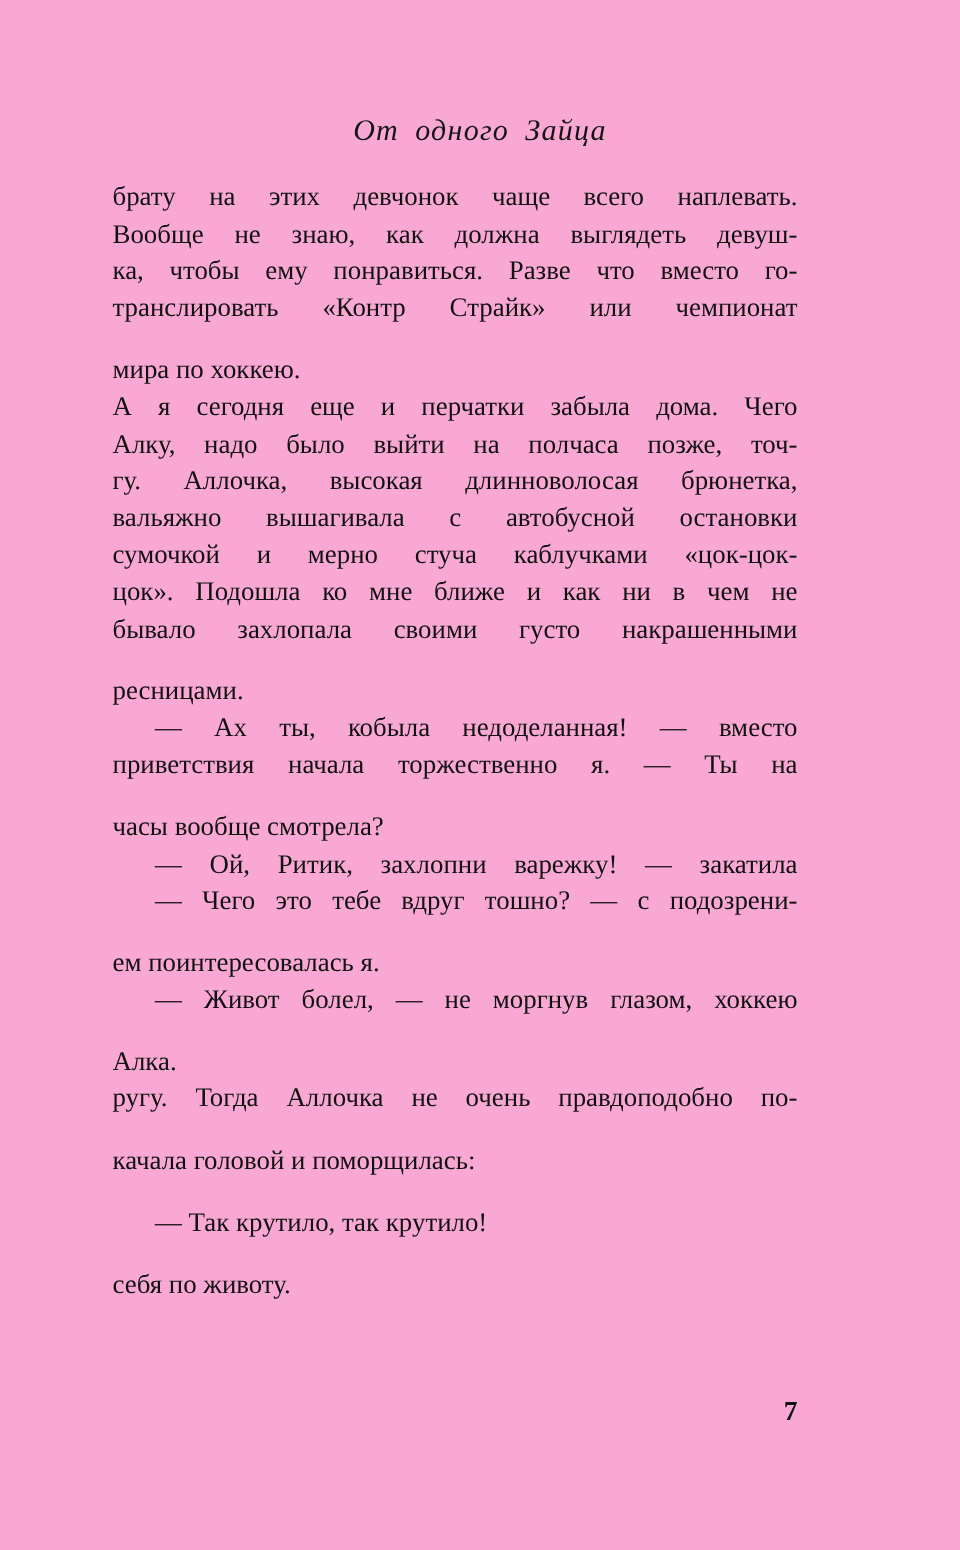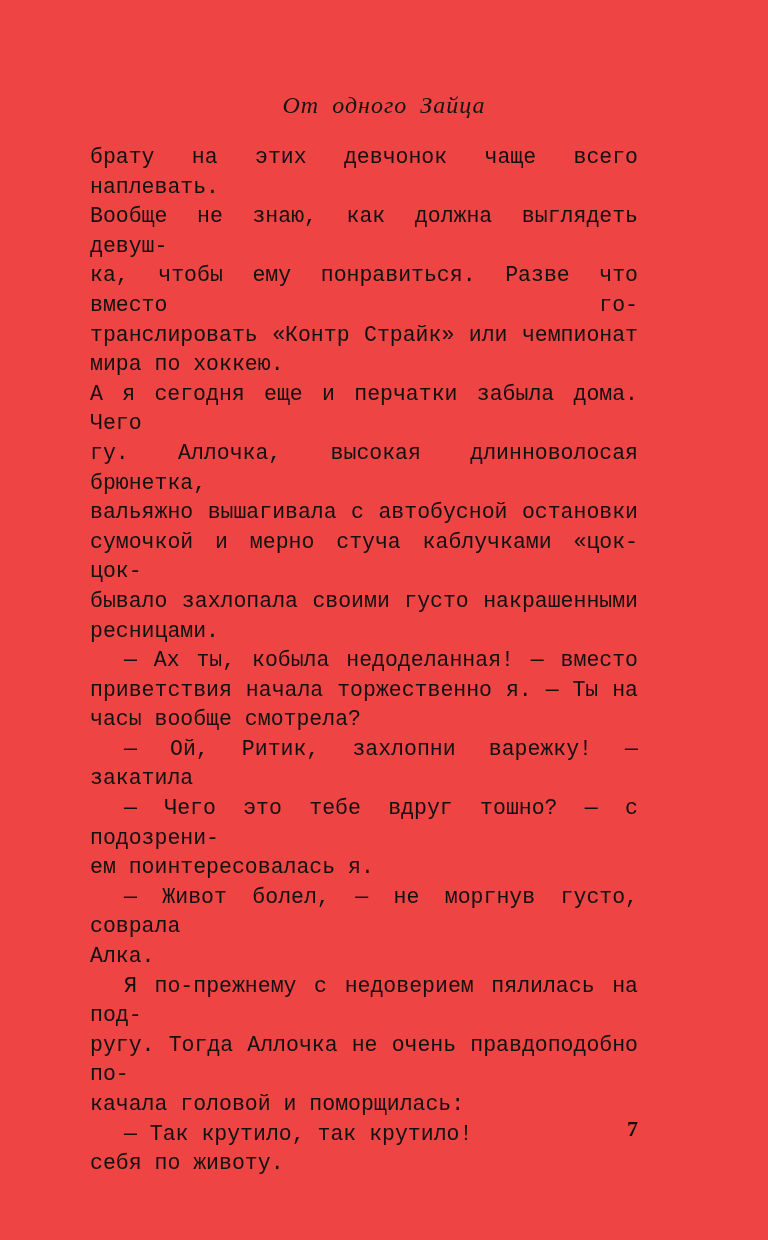--- a/index.html
+++ b/index.html
@@ -4,21 +4,21 @@
 <style>
   html, body {
     margin: 0;
     padding: 0;
     background: #ffffff;
   }
   .page {
     position: relative;
     width: 768px;
     height: 1240px;
-    background: #ef4444;
+    background: #f9a8d4;
     font-family: "Liberation Serif", "DejaVu Serif", serif;
     color: #111111;
     overflow: hidden;
   }
   .running-header {
     position: absolute;
     top: 92px;
     left: 0;
     width: 100%;
     text-align: center;
@@ -32,35 +32,35 @@
     position: absolute;
     top: 143px;
     left: 90px;
     width: 548px;
     font-size: 21.5px;
     line-height: 29.6px;
   }
   .paragraph {
     margin: 0;
     padding: 0;
-    font-family: Liberation Mono, monospace;
   }
   .line {
     width: 100%;
     white-space: nowrap;
   }
   .line.justified {
     white-space: normal;
     text-align: justify;
     text-align-last: justify;
   }
   .line.lastline {
     white-space: normal;
     text-align: left;
     text-align-last: left;
+    margin-top: 20px;
   }
   .line.indented {
     text-indent: 34px;
   }
   .page-number {
     position: absolute;
     top: 1116px;
     left: 90px;
     width: 548px;
     text-align: right;
@@ -78,44 +78,45 @@
   <div class="text-block" id="text-block">
       <div class="paragraph">
         <div class="line justified">брату на этих девчонок чаще всего наплевать.</div>
         <div class="line justified">Вообще не знаю, как должна выглядеть девуш-</div>
         <div class="line justified">ка, чтобы ему понравиться. Разве что вместо го-</div>
         <div class="line justified">транслировать «Контр Страйк» или чемпионат</div>
         <div class="line lastline">мира по хоккею.</div>
       </div>
       <div class="paragraph">
         <div class="line justified">А я сегодня еще и перчатки забыла дома. Чего</div>
+        <div class="line justified">Алку, надо было выйти на полчаса позже, точ-</div>
         <div class="line justified">гу. Аллочка, высокая длинноволосая брюнетка,</div>
         <div class="line justified">вальяжно вышагивала с автобусной остановки</div>
         <div class="line justified">сумочкой и мерно стуча каблучками «цок-цок-</div>
+        <div class="line justified">цок». Подошла ко мне ближе и как ни в чем не</div>
         <div class="line justified">бывало захлопала своими густо накрашенными</div>
         <div class="line lastline">ресницами.</div>
       </div>
       <div class="paragraph">
         <div class="line justified indented">— Ах ты, кобыла недоделанная! — вместо</div>
         <div class="line justified">приветствия начала торжественно я. — Ты на</div>
         <div class="line lastline">часы вообще смотрела?</div>
       </div>
       <div class="paragraph">
         <div class="line justified indented">— Ой, Ритик, захлопни варежку! — закатила</div>
       </div>
       <div class="paragraph">
         <div class="line justified indented">— Чего это тебе вдруг тошно? — с подозрени-</div>
         <div class="line lastline">ем поинтересовалась я.</div>
       </div>
       <div class="paragraph">
-        <div class="line justified indented">— Живот болел, — не моргнув густо, соврала</div>
+        <div class="line justified indented">— Живот болел, — не моргнув глазом, хоккею</div>
         <div class="line lastline">Алка.</div>
       </div>
       <div class="paragraph">
-        <div class="line justified indented">Я по-прежнему с недоверием пялилась на под-</div>
         <div class="line justified">ругу. Тогда Аллочка не очень правдоподобно по-</div>
         <div class="line lastline">качала головой и поморщилась:</div>
       </div>
       <div class="paragraph">
         <div class="line lastline indented">— Так крутило, так крутило!</div>
       </div>
       <div class="paragraph">
         <div class="line lastline">себя по животу.</div>
       </div>
     </div>

